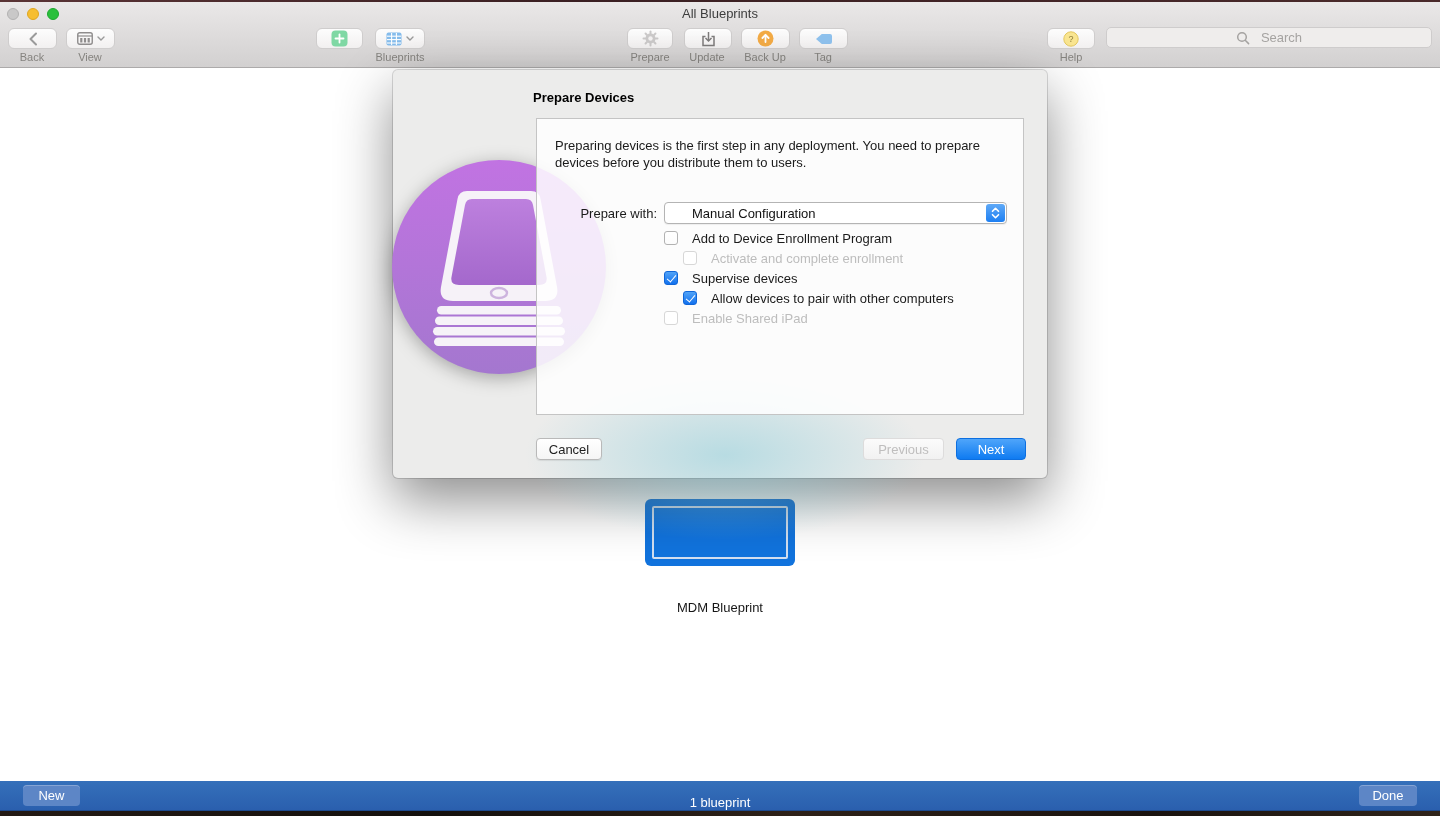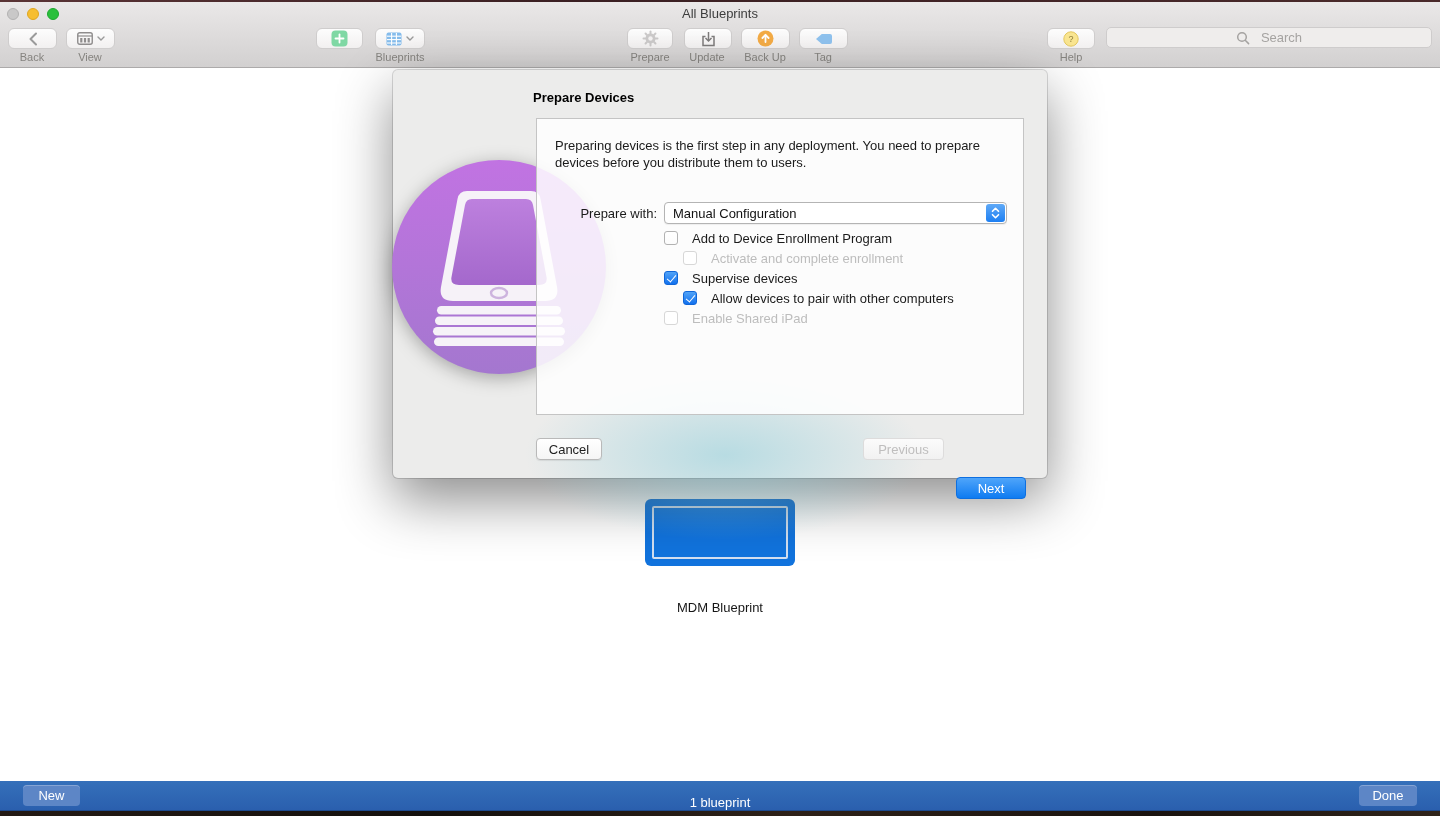--- a/index.html
+++ b/index.html
@@ -55,21 +55,21 @@
   .app-icon svg{filter:drop-shadow(0 4px 9px rgba(0,0,0,0.30));}
 
   .panel{position:absolute;left:143px;top:48px;width:488px;height:297px;
          background:rgba(255,255,255,0.85);border:1px solid #c4c4c4;}
   .intro{position:absolute;left:18px;top:18px;width:452px;font-size:13px;
          line-height:17px;color:#1b1b1b;}
   .prep-label{position:absolute;left:0;top:87px;width:120px;text-align:right;
          font-size:13px;color:#1b1b1b;}
   .select{position:absolute;left:127px;top:83px;width:343px;height:22px;
          background:#fff;border:1px solid #b4b4b4;border-radius:4px;
-         box-shadow:0 1px 1px rgba(0,0,0,0.06);display:flex;align-items:center;}
+         box-shadow:0 1px 1px rgba(0,0,0,0.06);display:flex;align-items:center;padding-left:19px;}
   .select-val{font-size:13px;color:#111;padding-left:8px;}
   .stepper{position:absolute;right:1px;top:1px;bottom:1px;width:19px;border-radius:3px;
          background:linear-gradient(#5fa9f7,#1d7ff2);
          display:flex;align-items:center;justify-content:center;}
 
   .cb{position:absolute;display:flex;align-items:center;gap:14px;height:16px;}
   .cb0{top:111px;left:127px}.cb1{top:131px;left:146px}.cb2{top:151px;left:127px}
   .cb3{top:171px;left:146px}.cb4{top:191px;left:127px}
   .box{position:relative;width:14px;height:14px;border-radius:3px;
        background:linear-gradient(#fff,#fcfcfc);border:1px solid #b2b2b2;flex:0 0 auto;}
@@ -80,21 +80,21 @@
   .cb-label{font-size:13px;color:#1b1b1b;}
   .cb.disabled .cb-label{color:#bdbdbd;}
 
   .dlg-btn{position:absolute;top:368px;height:22px;border-radius:4px;font-size:13px;
        display:flex;align-items:center;justify-content:center;}
   .btn-cancel{left:143px;width:66px;background:linear-gradient(#fff,#f5f5f5);
        border:1px solid #b9b9b9;color:#1d1d1d;box-shadow:0 1px 1px rgba(0,0,0,0.08);}
   .btn-prev{left:470px;width:81px;background:linear-gradient(#fbfbfb,#f1f1f1);
        border:1px solid #dddcdc;color:#bfbebe;}
   .btn-next{left:563px;width:70px;background:linear-gradient(#4fa5fa,#0f7bf1);
-       border:1px solid #0d6fe0;color:#fff;margin-top:39px;}
+       border:1px solid #0d6fe0;color:#fff;}
 
   
   .statusbar{position:absolute;left:0;top:781px;width:1440px;height:30px;
        background:linear-gradient(#3570ba,#2a5fae);border-bottom:1px solid #1d4a8e;}
   .sb-btn{position:absolute;top:4px;height:21px;border-radius:4px;background:#5d86c6;
        color:#fff;font-size:13px;display:flex;align-items:center;justify-content:center;
        box-shadow:inset 0 1px 0 rgba(255,255,255,0.25);}
   .sb-new{left:23px;width:57px;}
   .sb-done{left:1359px;width:58px;}
   .sb-status{position:absolute;left:0;top:0;width:100%;height:42px;display:flex;

